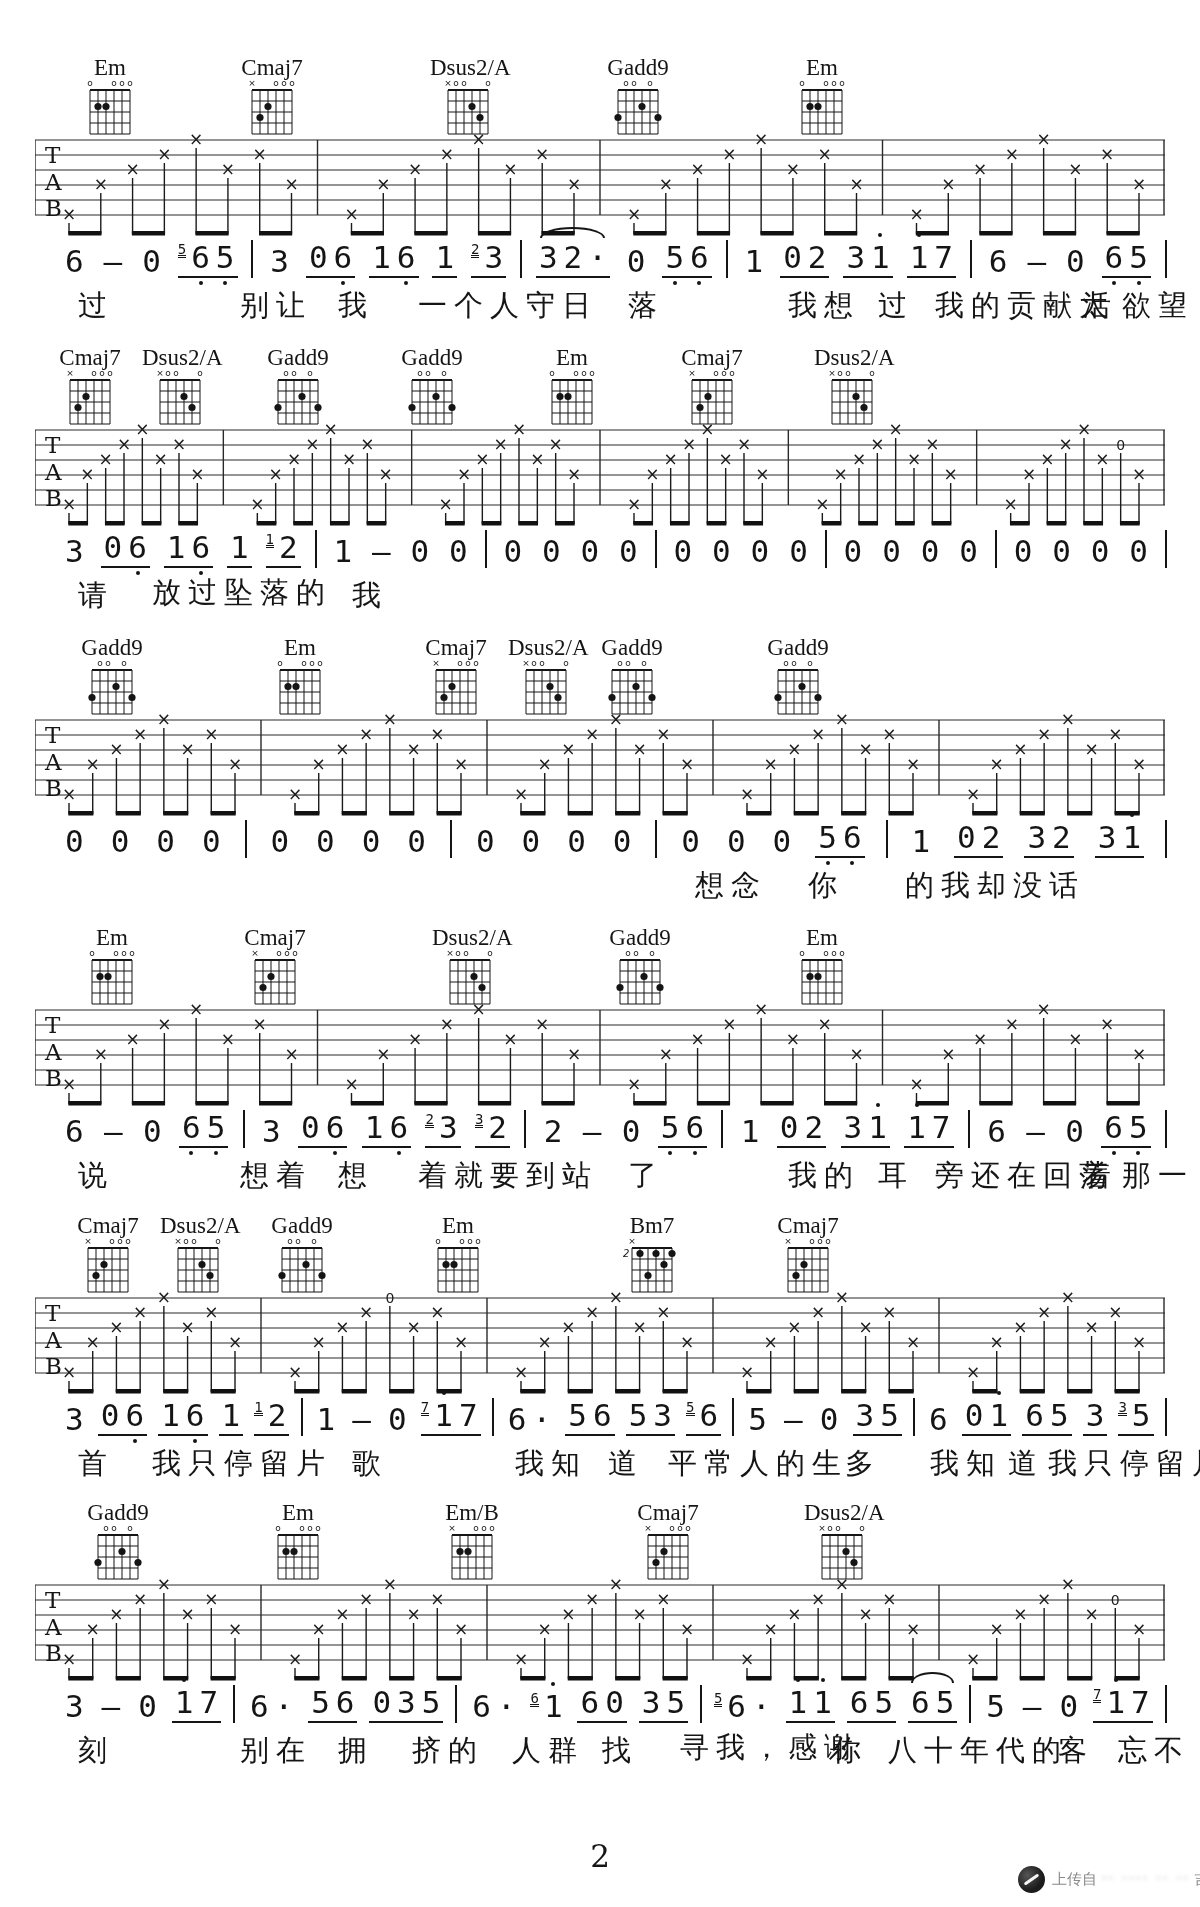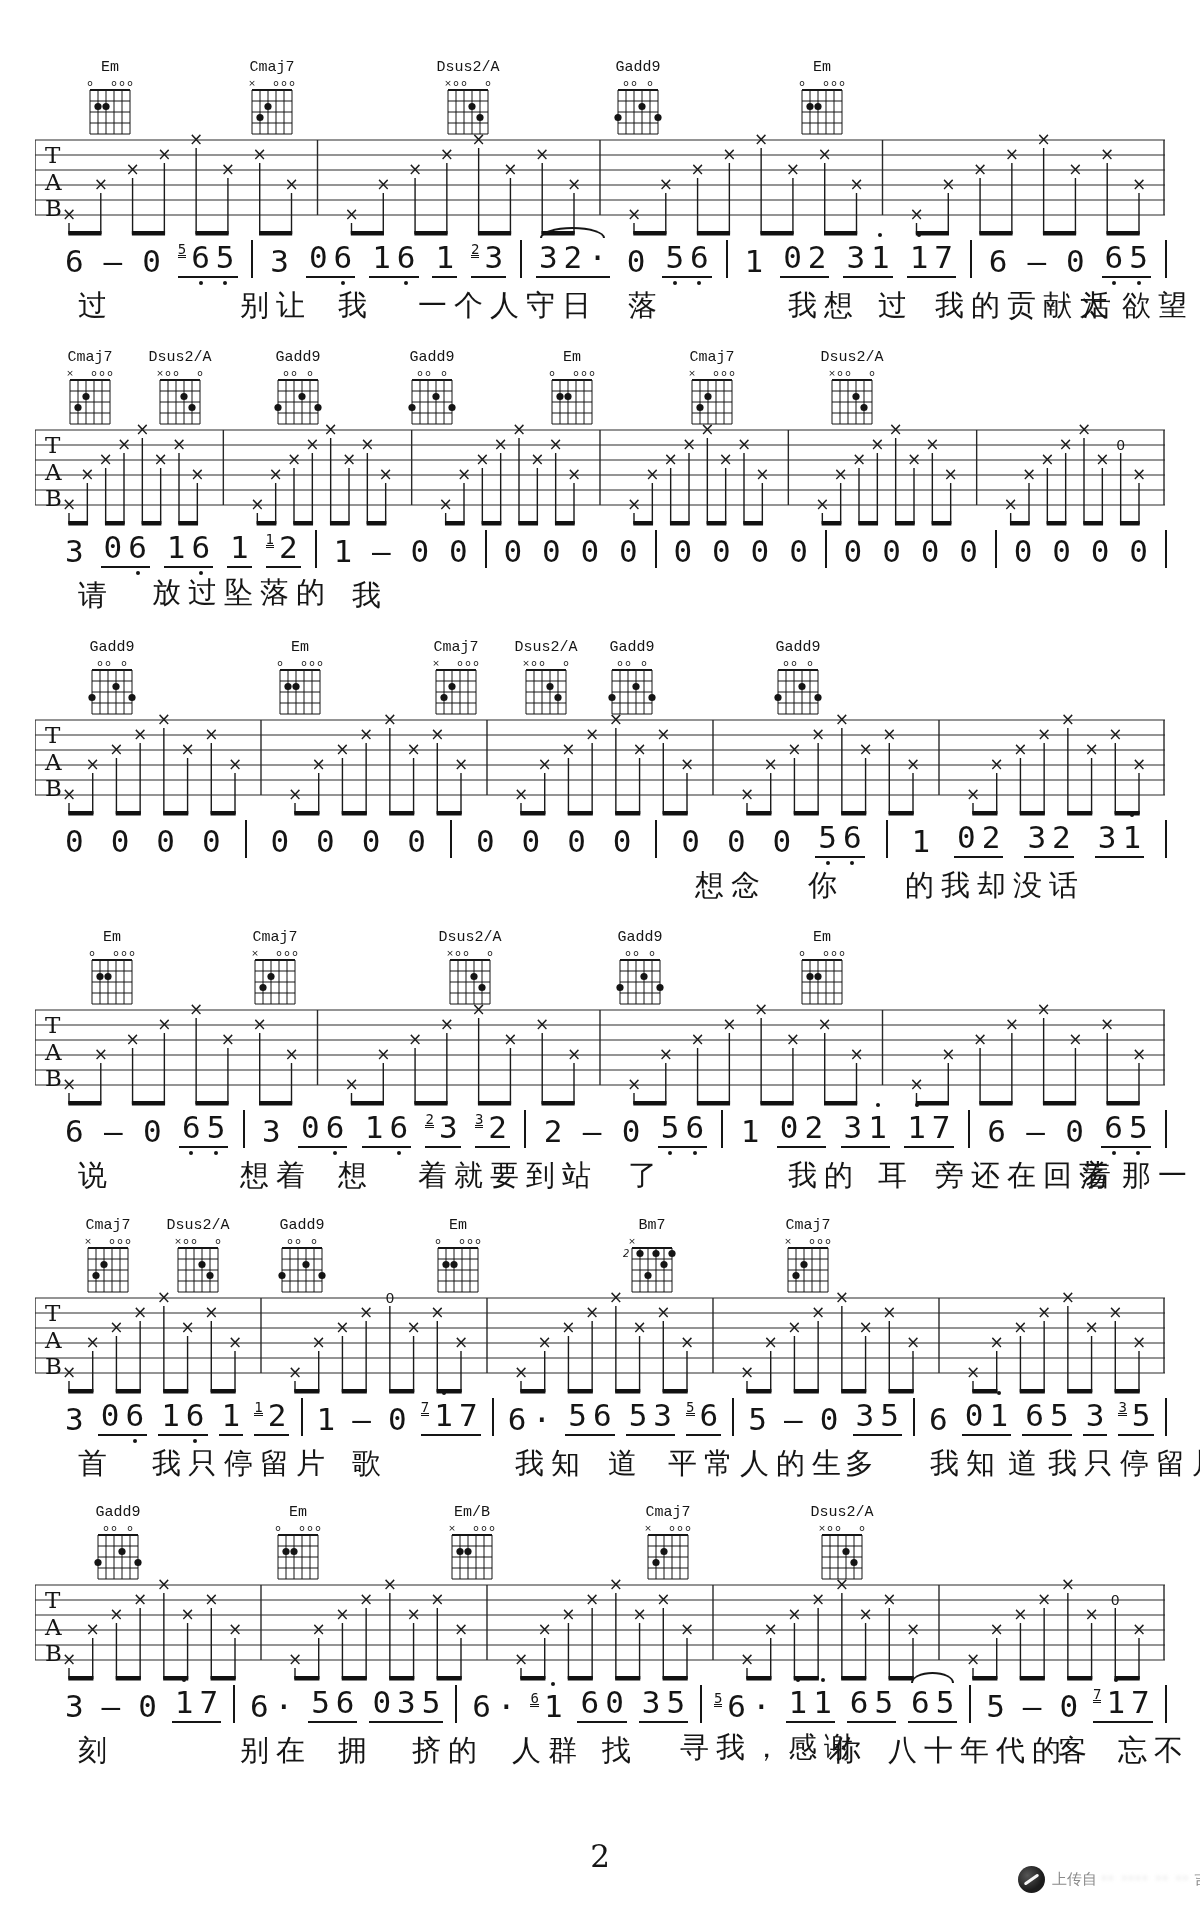--- a/index.html
+++ b/index.html
@@ -3,21 +3,21 @@
 <meta charset="utf-8">
 <style>
   html,body{margin:0;padding:0;background:#e8e8e8;}
   #sheet{
     position:relative;width:1200px;height:1907px;background:#ffffff;
     margin:0 auto;overflow:hidden;
     font-family:"DejaVu Sans","Liberation Sans",sans-serif;color:#151515;
   }
   
   .chord{position:absolute;width:76px;text-align:center;}
-  .cname{font-size:15px;line-height:16px;letter-spacing:0px;white-space:nowrap;font-family:Liberation Mono, monospace;}
+  .cname{font-size:23px;line-height:16px;letter-spacing:0px;white-space:nowrap;font-family:Liberation Serif, serif;}
   .chord svg{display:block;margin:1px auto 0;}
   
   .melody{position:absolute;display:flex;justify-content:space-between;align-items:flex-end;}
   .note{position:relative;display:inline-flex;align-items:baseline;font-size:31px;line-height:34px;font-family:"DejaVu Sans Mono","Liberation Mono",monospace;}
   .note .ch{position:relative;display:inline-block;margin:0 3px;}
   .note .ch.hi::after{content:'';position:absolute;top:-7px;left:50%;transform:translateX(-50%);width:4px;height:4px;background:#151515;border-radius:50%;}
   .note .ch.lo::after{content:'';position:absolute;bottom:-11px;left:50%;transform:translateX(-50%);width:4px;height:4px;background:#151515;border-radius:50%;}
   .note.ul{border-bottom:2px solid #151515;padding-bottom:2px;}
   .grace{font-size:14px;line-height:12px;position:relative;top:-14px;margin-right:2px;border-bottom:3px double #151515;font-family:"DejaVu Sans Mono","Liberation Mono",monospace;}
   .tiecap::before{content:'';position:absolute;top:-13px;left:6%;right:6%;height:9px;border:2px solid #151515;border-bottom:none;border-radius:50% 50% 0 0/100% 100% 0 0;}

